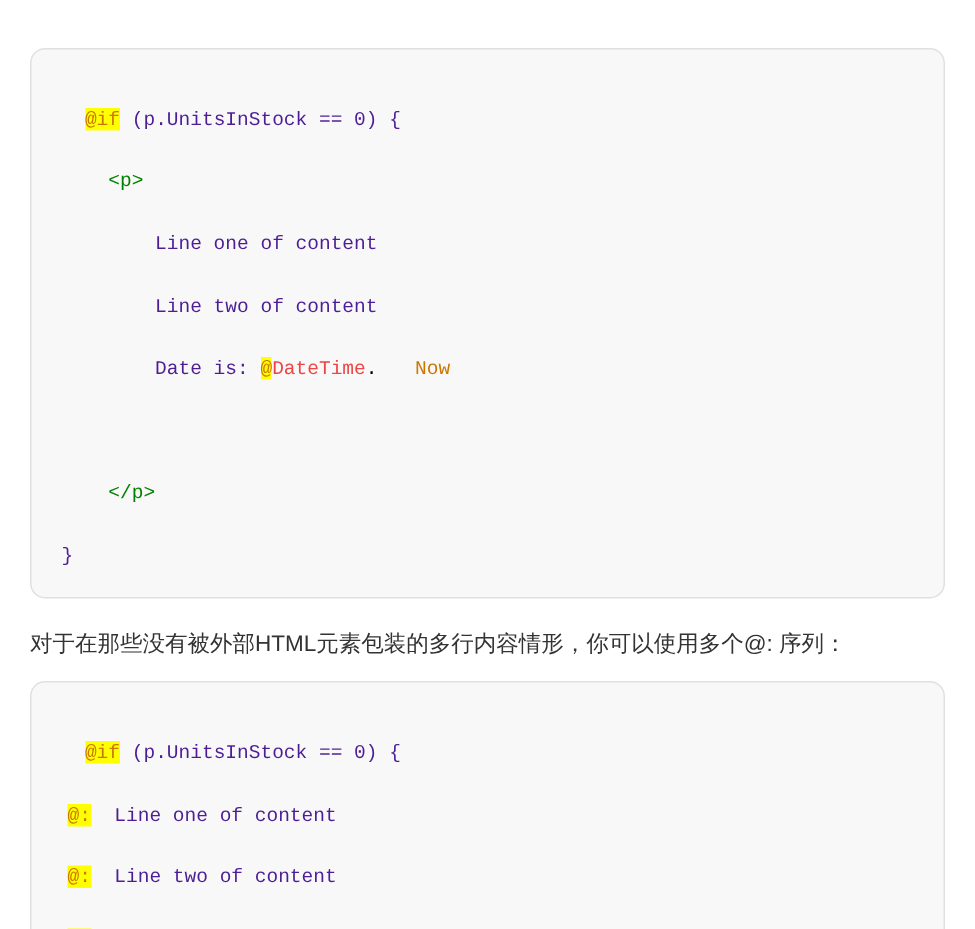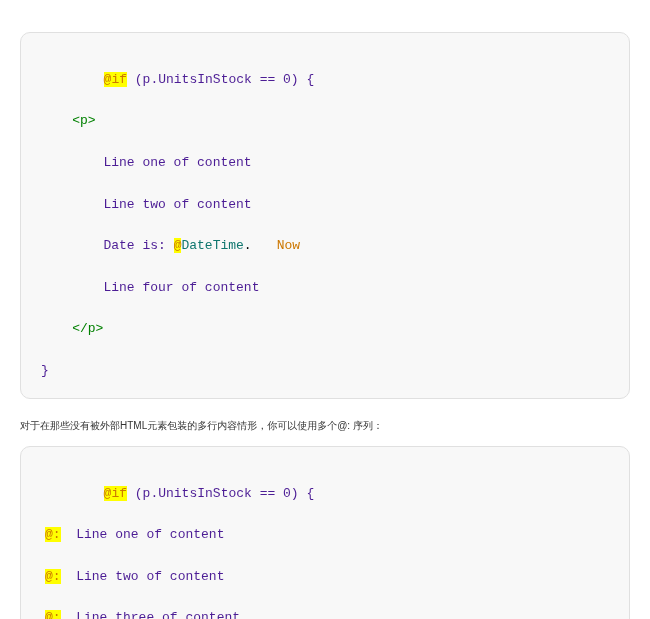--- a/index.html
+++ b/index.html
@@ -25,67 +25,66 @@
       padding: 16px 20px;
       margin: 12px 0;
       font-family: 'Courier New', Courier, monospace;
       font-size: 13px;
       line-height: 1.6;
       white-space: pre;
     }
 
     .description {
       color: #333;
-      font-size: 10px;
+      font-size: 15px;
       line-height: 1.7;
       margin: 18px 0 10px 0;
     }
 
     .kw-yellow-bg {
       background-color: #ffff00;
       color: #cc7700;
-      margin-left: 47px;
     }
 
     .text-black {
       color: #4c1d95;
     }
 
     .text-green {
       color: #008000;
     }
 
     .at-yellow {
       background-color: #ffff00;
       color: #cc7700;
     }
 
     .datetime-blue {
-      color: #0f766e;
+      color: #ef4444;
     }
 
     .dot-black {
       color: #000000;
     }
 
     .now-orange {
       color: #cc7700;
       margin-left: 25px;
     }
   </style>
 </head>
 <body>
 
 <div class="code-block">
   <span class="kw-yellow-bg">@if</span><span class="text-black"> (p.UnitsInStock == 0) {</span>
   <br><span class="text-green">    &lt;p&gt;</span>
   <br><span class="text-black">        Line one of content</span>
   <br><span class="text-black">        Line two of content</span>
   <br><span class="text-black">        Date is: </span><span class="at-yellow">@</span><span class="datetime-blue">DateTime</span><span class="dot-black">.</span><span class="now-orange">Now</span>
-  <br><span class="text-black">        Line four of content</span>
+  <br>
   <br><span class="text-green">    &lt;/p&gt;</span>
   <br><span class="text-black">}</span>
 </div>
 
 <div class="description">
   <span>对于在那些没有被外部HTML元素包装的多行内容情形，你可以使用多个@: 序列：</span>
 </div>
 
 <div class="code-block">
   <span class="kw-yellow-bg">@if</span><span class="text-black"> (p.UnitsInStock == 0) {</span>

